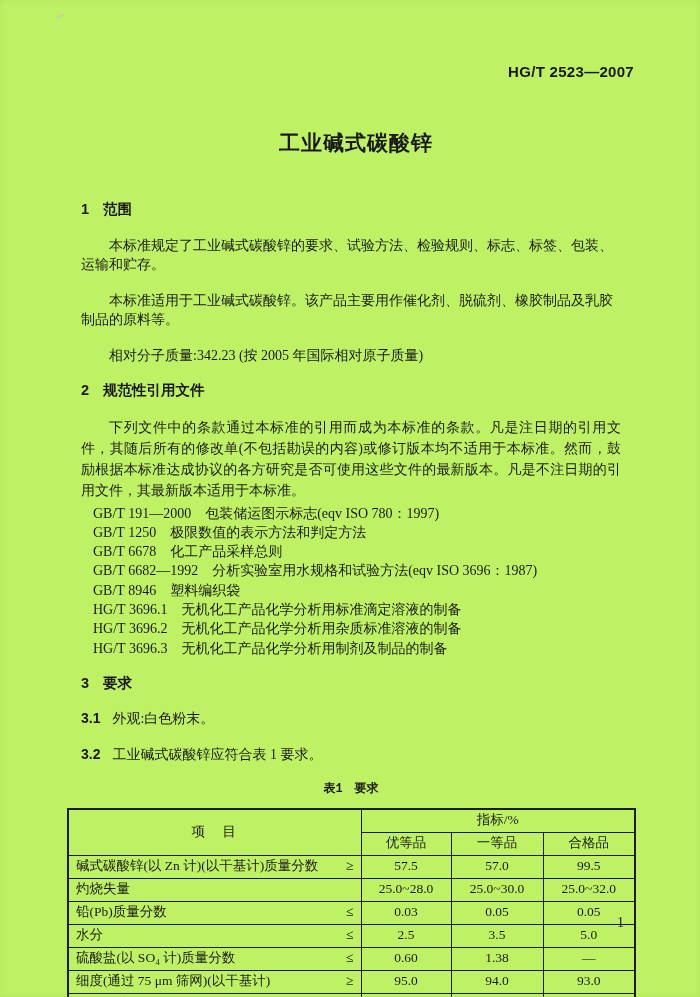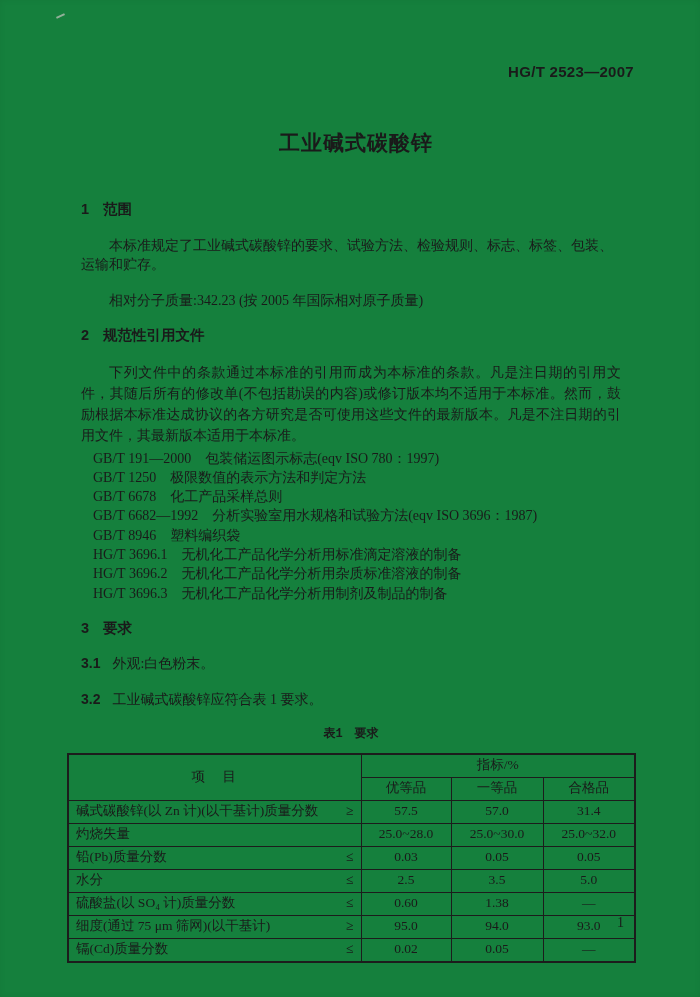--- a/index.html
+++ b/index.html
@@ -1,21 +1,21 @@
 <!DOCTYPE html>
 <html><head>
 <meta charset="utf-8">
 <style>
   html, body { margin: 0; padding: 0; background: #e8e8e6; }
   .page {
     position: relative;
     width: 700px;
     height: 997px;
     margin: 0 auto;
-    background: #15803d;
+    background: #bef264;
     font-family: "Liberation Serif", "DejaVu Serif", serif;
     color: #1a1a1a;
     overflow: hidden;
     box-shadow: inset 0 0 6px rgba(0,0,0,0.06);
   }
   .scan-mark {
     position: absolute;
     left: 56px; top: 15px;
     width: 9px; height: 2px;
     background: #c8c4c0;
@@ -123,20 +123,21 @@
   <div class="scan-mark"></div>
 
   <div class="doc-code">HG/T 2523—2007</div>
 
   <h1 class="doc-title">工业碱式碳酸锌</h1>
 
   <div class="content">
 
     <p class="sec-heading"><span class="sec-num">1</span><span>范围</span></p>
     <p class="indent">本标准规定了工业碱式碳酸锌的要求、试验方法、检验规则、标志、标签、包装、运输和贮存。</p>
+    <p class="indent">本标准适用于工业碱式碳酸锌。该产品主要用作催化剂、脱硫剂、橡胶制品及乳胶制品的原料等。</p>
     <p class="indent">相对分子质量:342.23 (按 2005 年国际相对原子质量)</p>
 
     <p class="sec-heading sec2-heading"><span class="sec-num">2</span><span>规范性引用文件</span></p>
     <p class="intro-para">下列文件中的条款通过本标准的引用而成为本标准的条款。凡是注日期的引用文件，其随后所有的修改单(不包括勘误的内容)或修订版本均不适用于本标准。然而，鼓励根据本标准达成协议的各方研究是否可使用这些文件的最新版本。凡是不注日期的引用文件，其最新版本适用于本标准。</p>
     <div class="ref-list">
       <div class="ref-line">GB/T 191—2000　包装储运图示标志(eqv ISO 780：1997)</div>
       <div class="ref-line">GB/T 1250　极限数值的表示方法和判定方法</div>
       <div class="ref-line">GB/T 6678　化工产品采样总则</div>
       <div class="ref-line">GB/T 6682—1992　分析实验室用水规格和试验方法(eqv ISO 3696：1987)</div>
       <div class="ref-line">GB/T 8946　塑料编织袋</div>
@@ -172,21 +173,21 @@
       <tbody>
         <tr>
           <td class="item-cell">
               <span class="cell-flex">
                 <span>碱式碳酸锌(以 Zn 计)(以干基计)质量分数</span>
                 <span class="limit-symbol">≥</span>
               </span>
             </td>
           <td>57.5</td>
           <td>57.0</td>
-          <td>31.4</td>
+          <td>99.5</td>
         </tr>
         <tr>
           <td class="item-cell">
               <span class="cell-flex">
                 <span>灼烧失量</span>
                 <span class="limit-symbol"></span>
               </span>
             </td>
           <td>25.0~28.0</td>
           <td>25.0~30.0</td>

